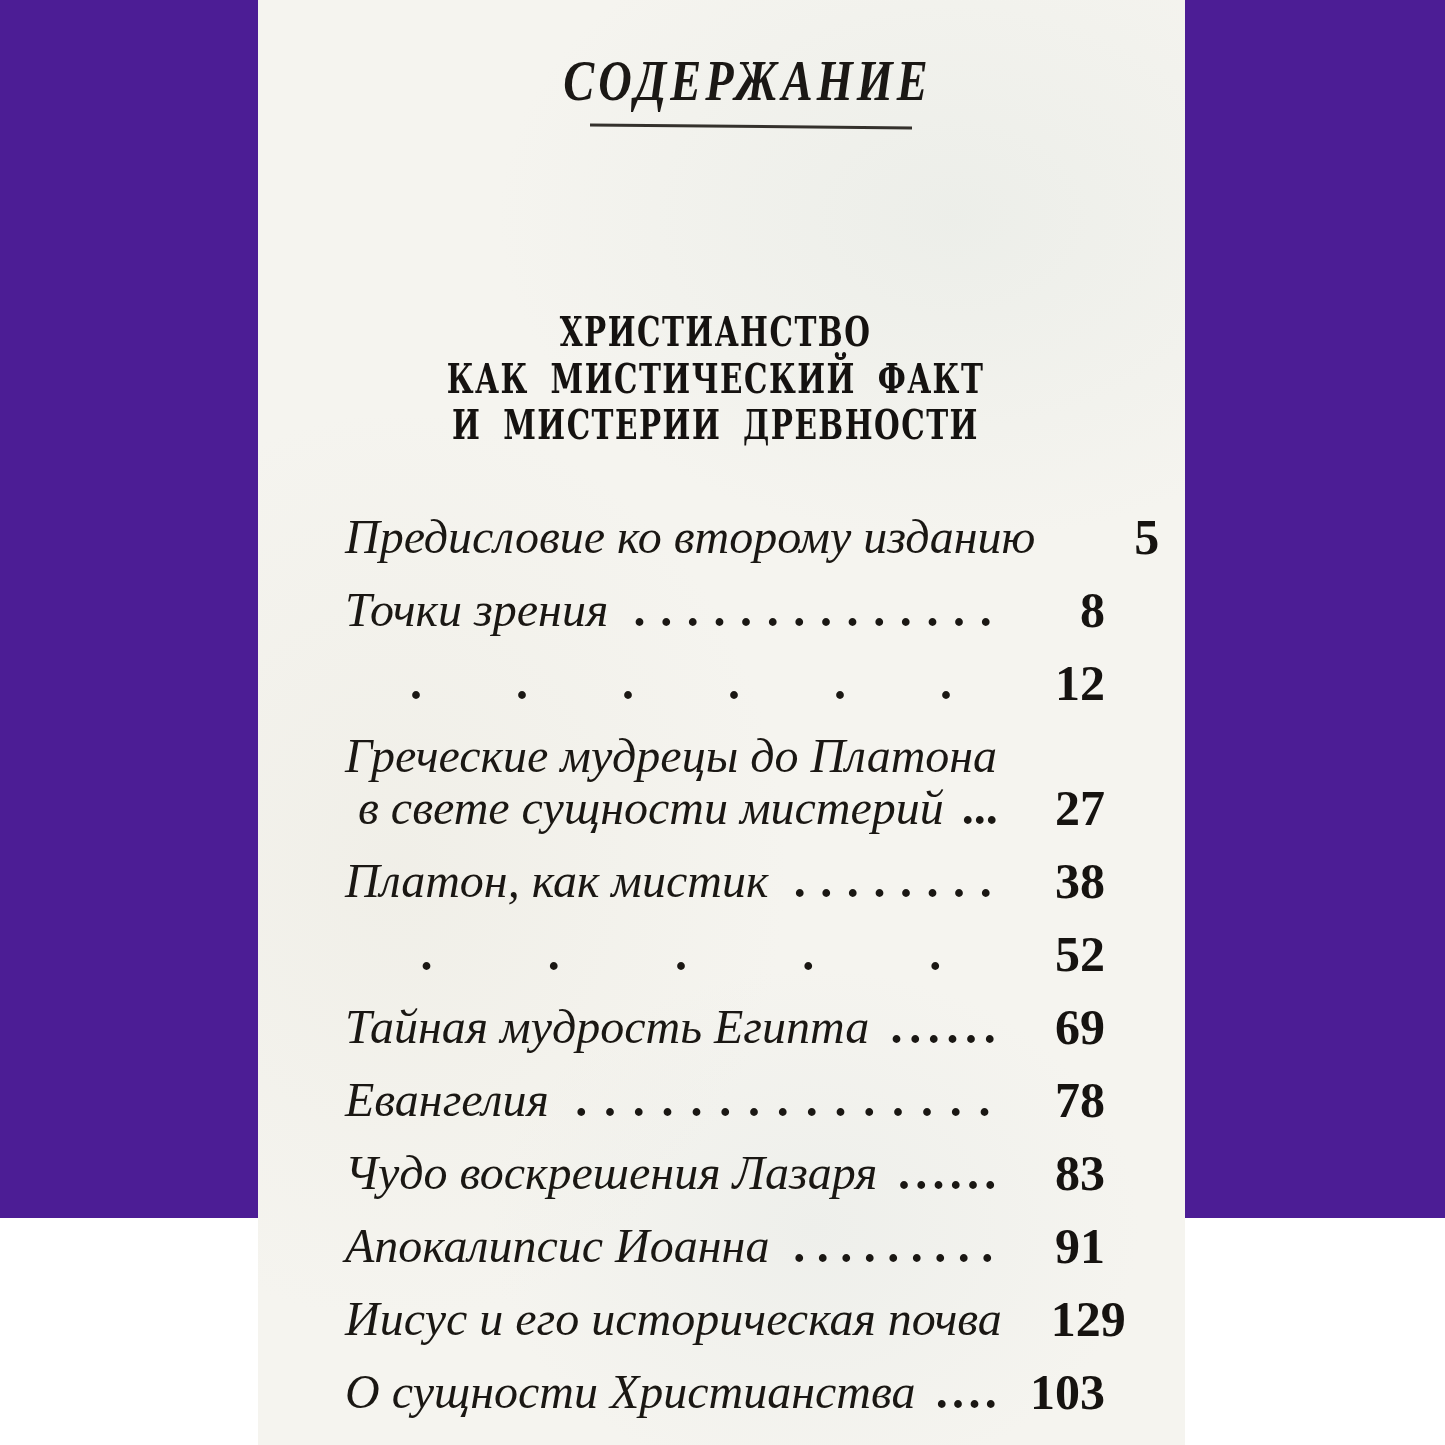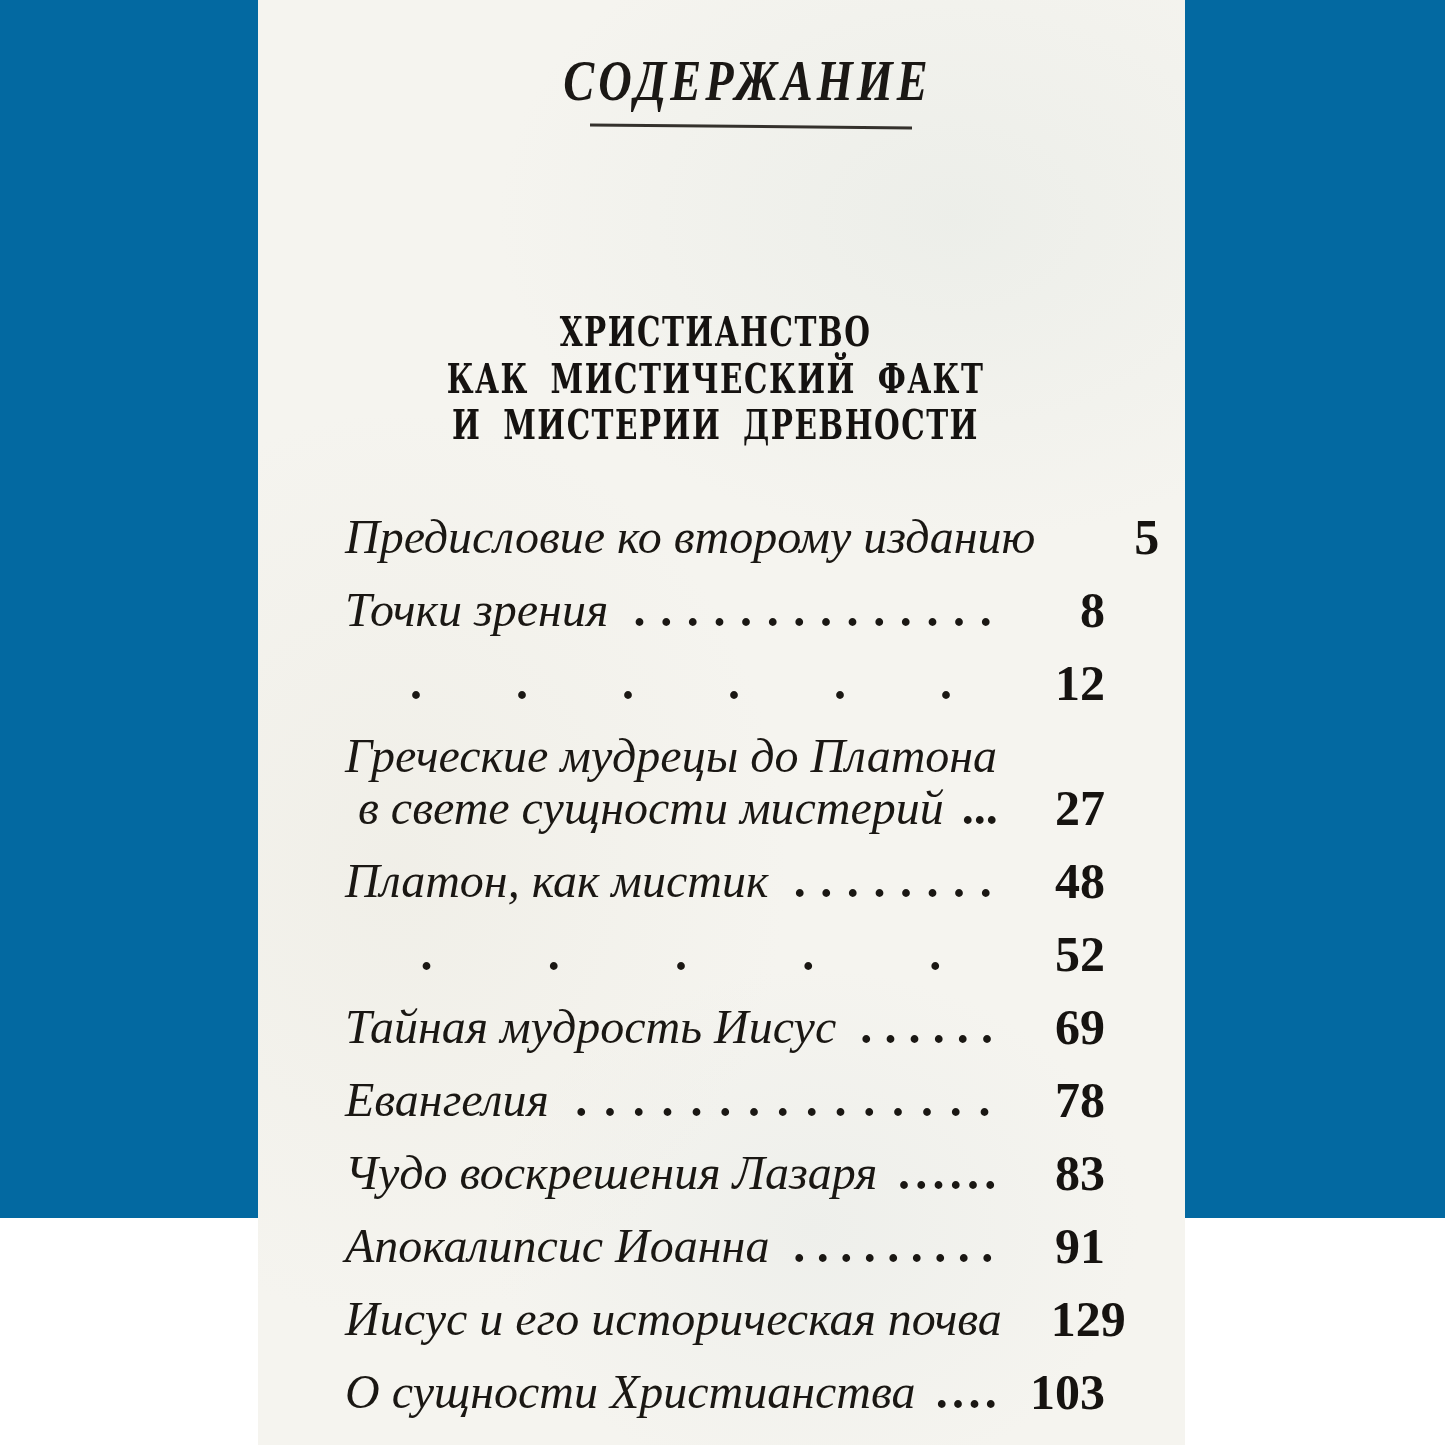--- a/index.html
+++ b/index.html
@@ -8,21 +8,21 @@
     width: 1445px;
     height: 1445px;
     background: #ffffff;
     overflow: hidden;
   }
 
   .canvas {
     position: relative;
     width: 1445px;
     height: 1218px;
-    background: #0369a1;
+    background: #4c1d95;
   }
 
   
   .paper {
     position: absolute;
     left: 258px;
     top: 0;
     width: 927px;
     height: 1445px;
     background-color: #f5f4ef;
@@ -211,38 +211,38 @@
             <span class="dots">
               <span class="dot">.</span>
               <span class="dot">.</span>
               <span class="dot">.</span>
               <span class="dot">.</span>
               <span class="dot">.</span>
               <span class="dot">.</span>
               <span class="dot">.</span>
               <span class="dot">.</span>
             </span>
-            <span class="page-num">48</span>
+            <span class="page-num">38</span>
           </div>
         </div>
         <div class="toc-entry">
           <div class="entry-line">
             <span class="dots">
               <span class="dot">.</span>
               <span class="dot">.</span>
               <span class="dot">.</span>
               <span class="dot">.</span>
               <span class="dot">.</span>
             </span>
             <span class="page-num">52</span>
           </div>
         </div>
         <div class="toc-entry">
           <div class="entry-line">
-            <span class="entry-text">Тайная мудрость Иисус</span>
+            <span class="entry-text">Тайная мудрость Египта</span>
             <span class="dots">
               <span class="dot">.</span>
               <span class="dot">.</span>
               <span class="dot">.</span>
               <span class="dot">.</span>
               <span class="dot">.</span>
               <span class="dot">.</span>
             </span>
             <span class="page-num">69</span>
           </div>

